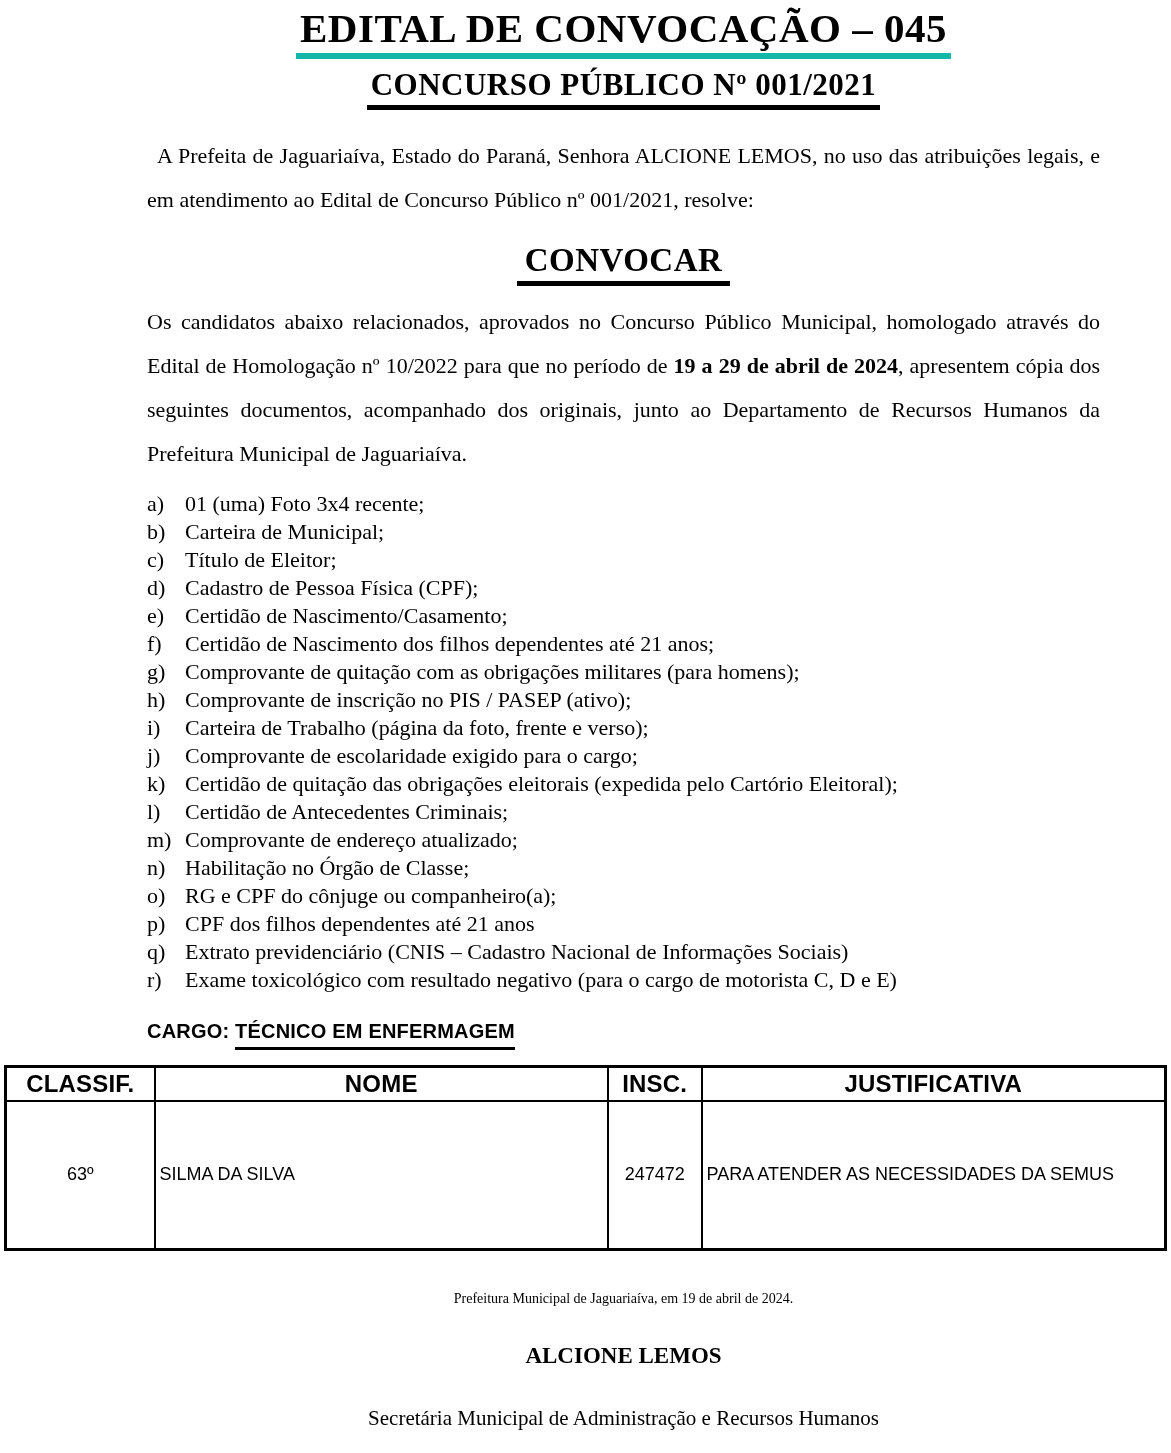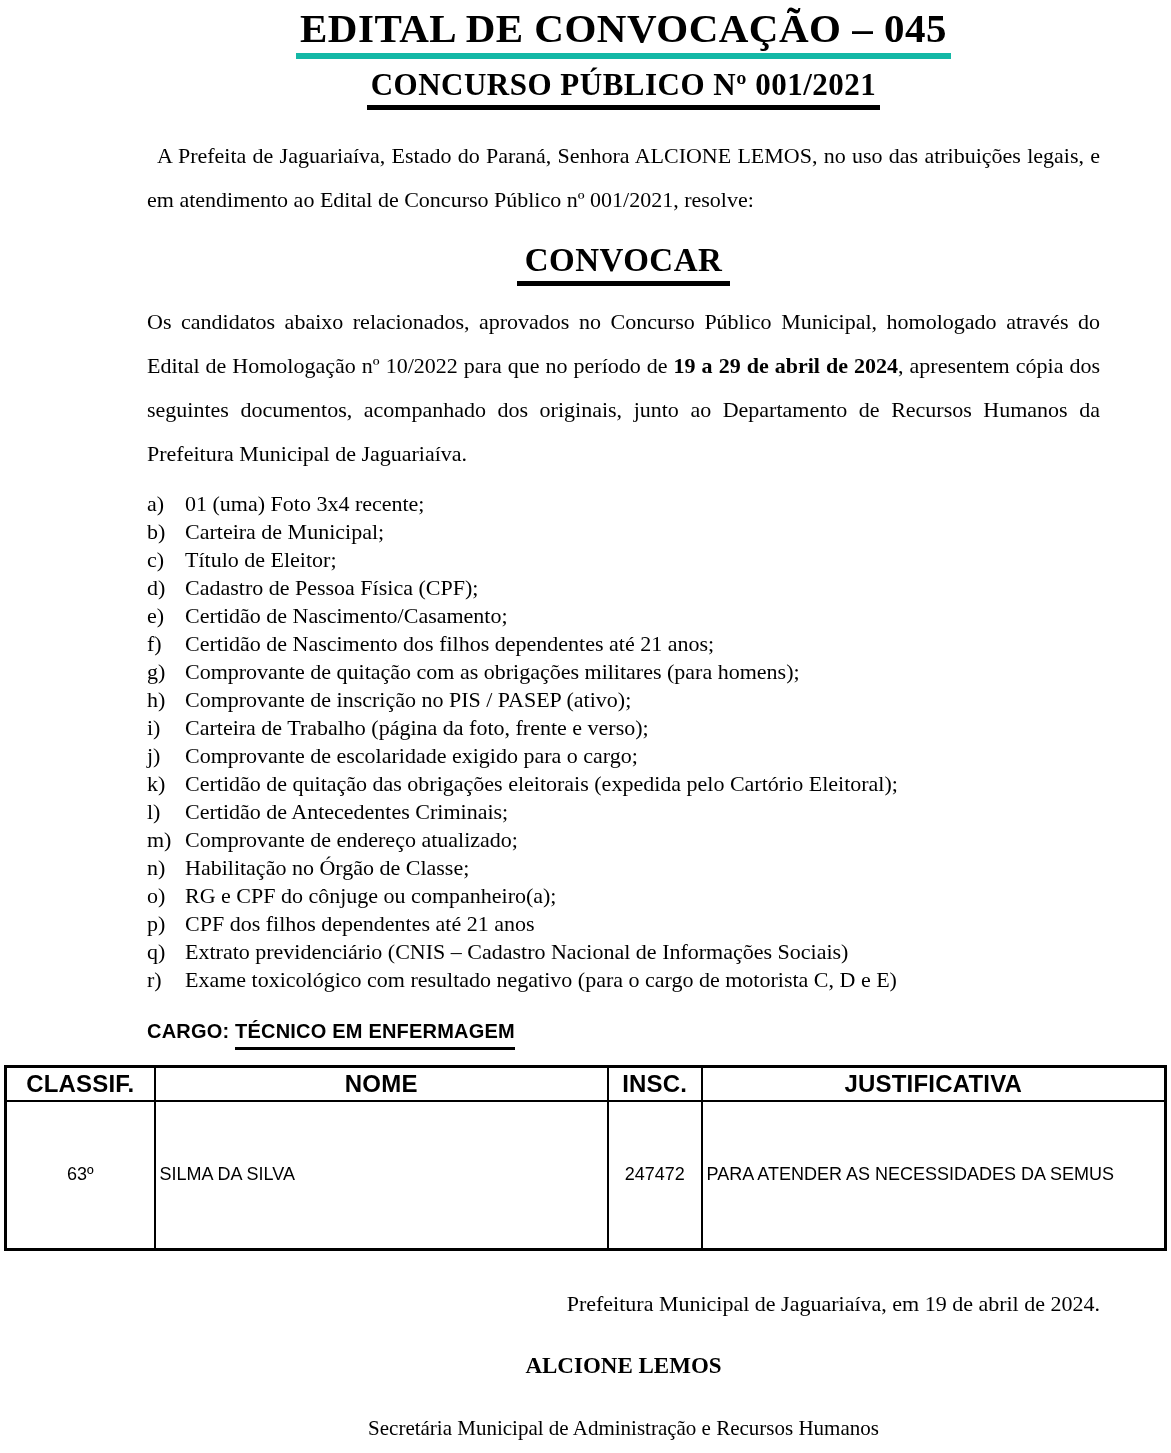--- a/index.html
+++ b/index.html
@@ -134,22 +134,22 @@
   .col-classif { width: 12.4%; }
   .col-nome    { width: 39.6%; }
   .col-insc    { width: 7.5%;  }
   .col-just    { width: 40.5%; }
   .c-classif, .c-insc { text-align: center; }
   .c-nome  { padding-left: 14px; }
   .c-just  { padding-left: 16px; }
   
   .closing {
     margin: 40px 0 0 0;
-    text-align: right;
-    font-size: 22px;
+    text-align: center;
+    font-size: 14px;
   }
   .sig { text-align: center; }
   .sig-1 { margin-top: 36px; }
   .sig-2 { margin-top: 38px; }
   .sig-name {
     font-weight: bold;
     font-size: 23px;
     line-height: 1.15;
   }
   .sig-role {

